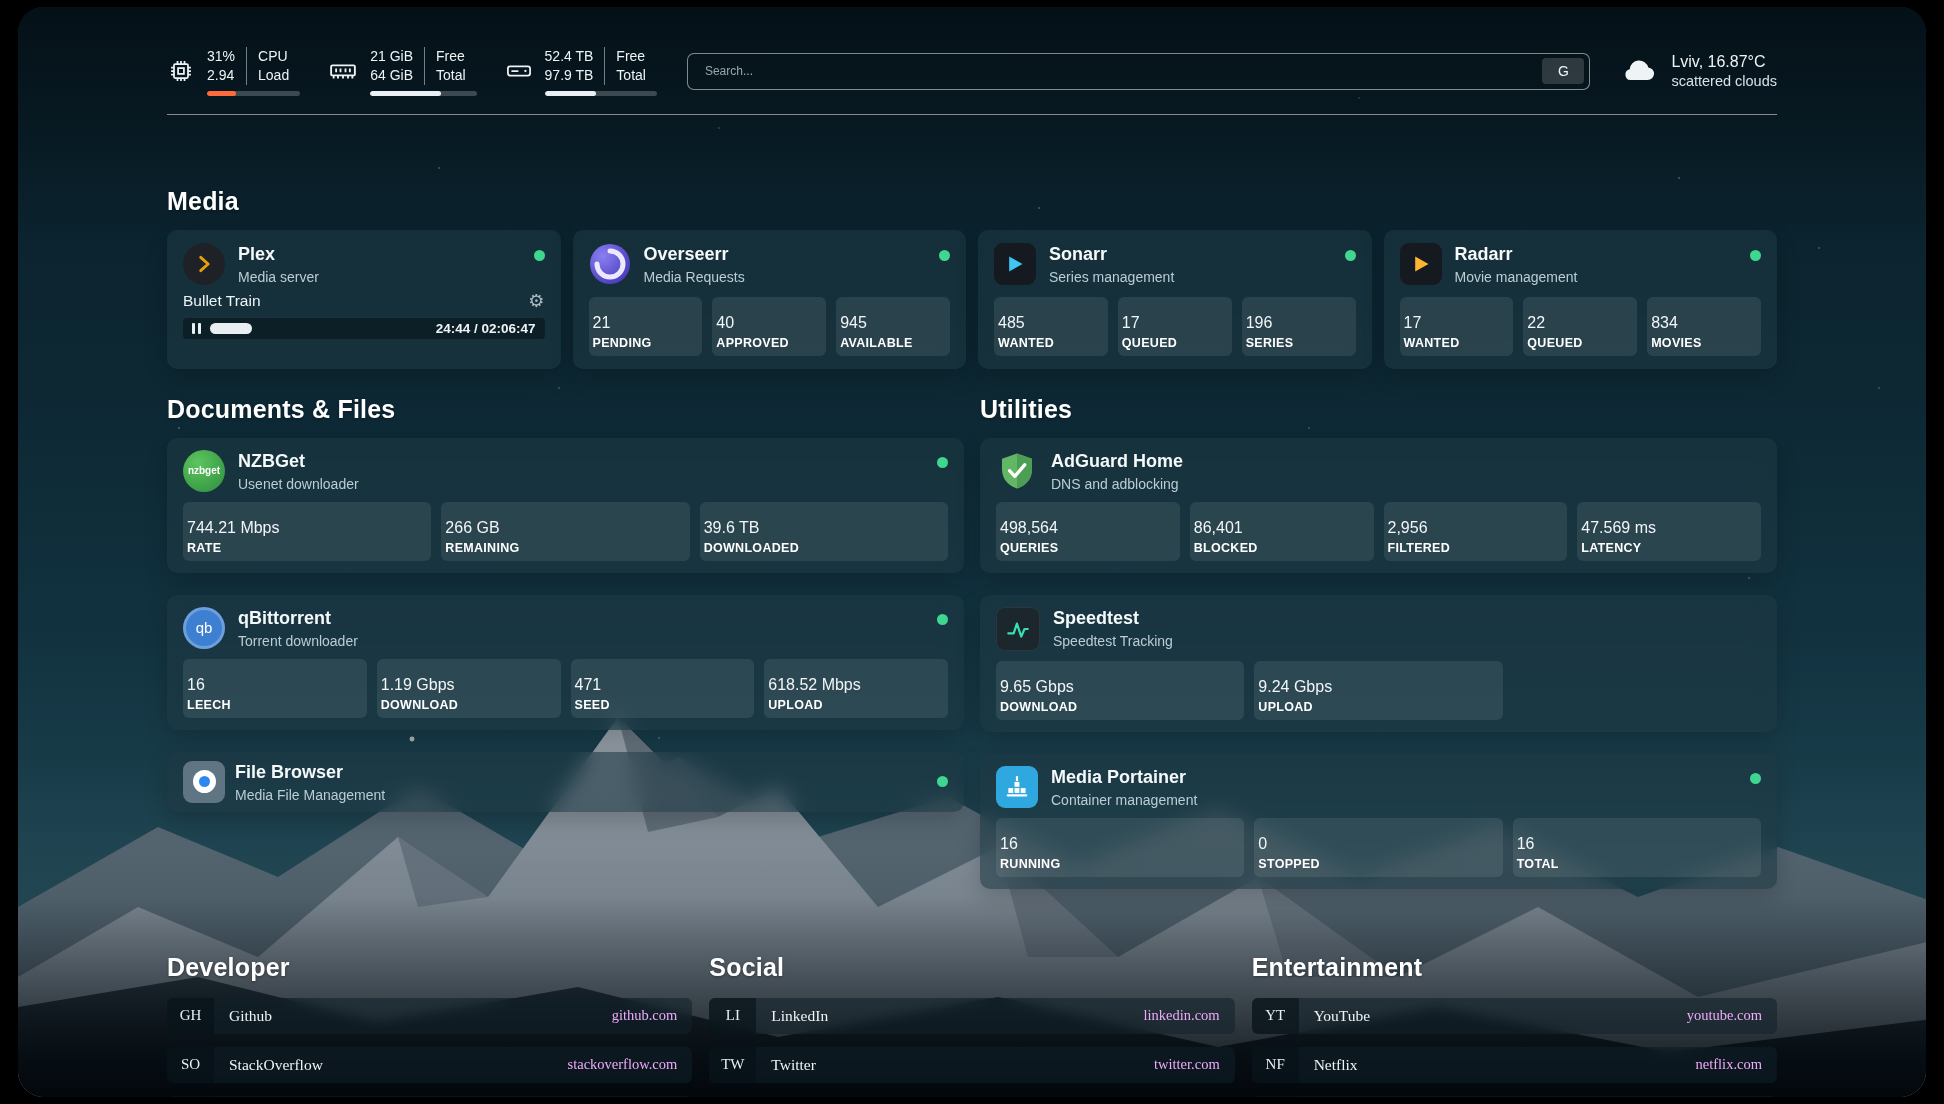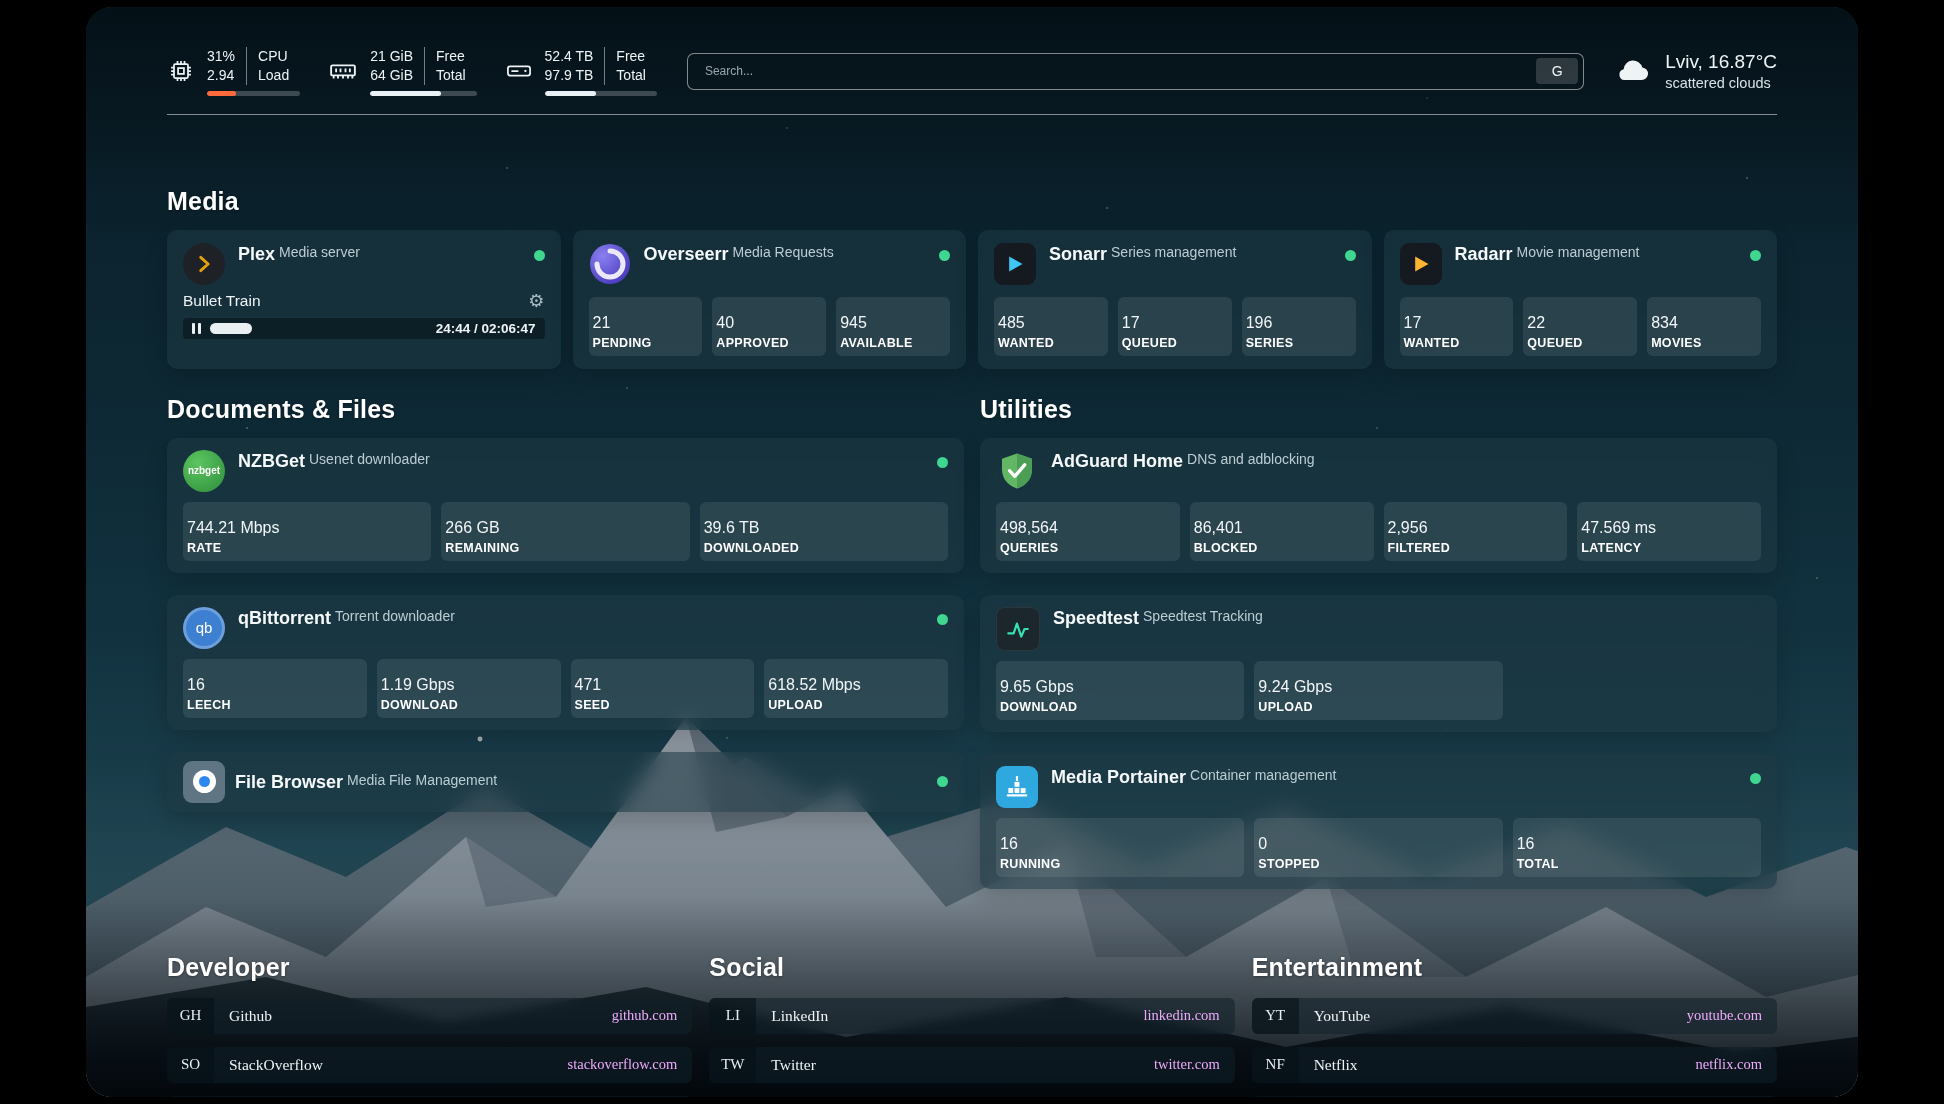--- a/index.html
+++ b/index.html
@@ -1,17 +1,17 @@
 <!DOCTYPE html>
 <html><head>
 <meta charset="utf-8">
 <style>
   html,body { margin:0; padding:0; width:1944px; height:1104px; background:#000; 
     font-family:"Liberation Sans","DejaVu Sans",sans-serif; -webkit-font-smoothing:antialiased; }
-  .screen { position:relative; width:1772px; height:1090px; margin:7px auto; border-radius:26px; overflow:hidden; background:#14323e; }
+  .screen { position:relative; width:1908px; height:1090px; margin:7px auto; border-radius:26px; overflow:hidden; background:#14323e; }
 
   
   .sky { position:absolute; inset:0;
     background:linear-gradient(180deg,#0b222d 0%,#10303d 35%,#173e4d 58%,#204b5a 70%,#2a5765 78%,#2e5a66 100%); }
   .mountains { position:absolute; left:0; bottom:0; width:1930px; height:520px; }
   .stars { position:absolute; top:0; left:0; width:2px; height:2px; border-radius:50%; background:transparent;
     box-shadow:
       420px 160px 0 0 rgba(255,255,255,.45), 700px 120px 0 0 rgba(255,255,255,.35),
       1020px 200px 0 0 rgba(255,255,255,.4), 1340px 90px 0 0 rgba(255,255,255,.3),
       1660px 170px 0 0 rgba(255,255,255,.45), 240px 260px 0 0 rgba(255,255,255,.3),
@@ -49,37 +49,37 @@
 
   .searchbar { flex:1; margin:0 30px 0 2px; height:35px; display:flex; align-items:center;
     border:1px solid rgba(255,255,255,.5); border-radius:7px; background:rgba(8,20,26,.35); padding:0 5px 0 15px; }
   .searchbar input { flex:1; background:transparent; border:none; outline:none; color:#e9f0f3; font-size:12px; }
   .searchbar input::placeholder { color:rgba(230,240,244,.65); }
   .search-g { width:42px; height:26px; display:flex; align-items:center; justify-content:center;
     background:rgba(255,255,255,.16); border-radius:4px; font-size:14px; color:#f0f5f7; cursor:pointer; }
 
   .weather { display:flex; align-items:center; gap:13px; }
   .weather-text { display:flex; flex-direction:column; line-height:1.35; }
-  .weather-main { font-size:19px; }
+  .weather-main { font-size:16px; }
   .weather-sub { font-size:14.5px; color:#d7e2e6; }
 
   .divider { margin-top:18px; border-top:1.5px solid rgba(255,255,255,.5); }
 
   
   .section-title { margin:0; font-size:25px; font-weight:700; color:#fff; letter-spacing:.2px;
     text-shadow:0 1px 3px rgba(0,0,0,.35); }
   .media-section { margin-top:72px; }
   .media-section .section-title { margin-bottom:14px; }
   .cards-grid-4 { display:grid; grid-template-columns:repeat(4,1fr); gap:12px; }
 
   .card { background:rgba(30,56,68,.58); border-radius:10px; padding:13px 16px;
     box-shadow:0 8px 22px rgba(0,0,0,.18); backdrop-filter:blur(10px); }
   .app-header { display:flex; align-items:flex-start; gap:13px; }
   .app-icon { width:42px; height:42px; flex:0 0 auto; display:flex; align-items:center; justify-content:center; }
-  .app-titles { display:flex; flex-direction:row; gap:4px; padding-top:1px; }
+  .app-titles { display:flex; flex-direction:column; gap:4px; padding-top:1px; }
   .app-name { font-size:18px; font-weight:700; color:#f5f9fa; }
   .app-sub { font-size:14px; color:#bccdd4; }
   .status-dot { width:11px; height:11px; border-radius:50%; background:#3fd68f; margin-left:auto; margin-top:7px; flex:0 0 auto; }
 
   .stats-row { display:grid; gap:10px; margin-top:12px; }
   .stats-3 { grid-template-columns:repeat(3,1fr); }
   .stats-4 { grid-template-columns:repeat(4,1fr); }
   .stat { background:rgba(255,255,255,.085); border-radius:6px; padding:17px 4px 6px; }
   .stat-value { font-size:16px; color:#f2f6f8; }
   .stat-label { font-size:12.5px; font-weight:700; color:#fff; margin-top:4px; letter-spacing:.3px; }

